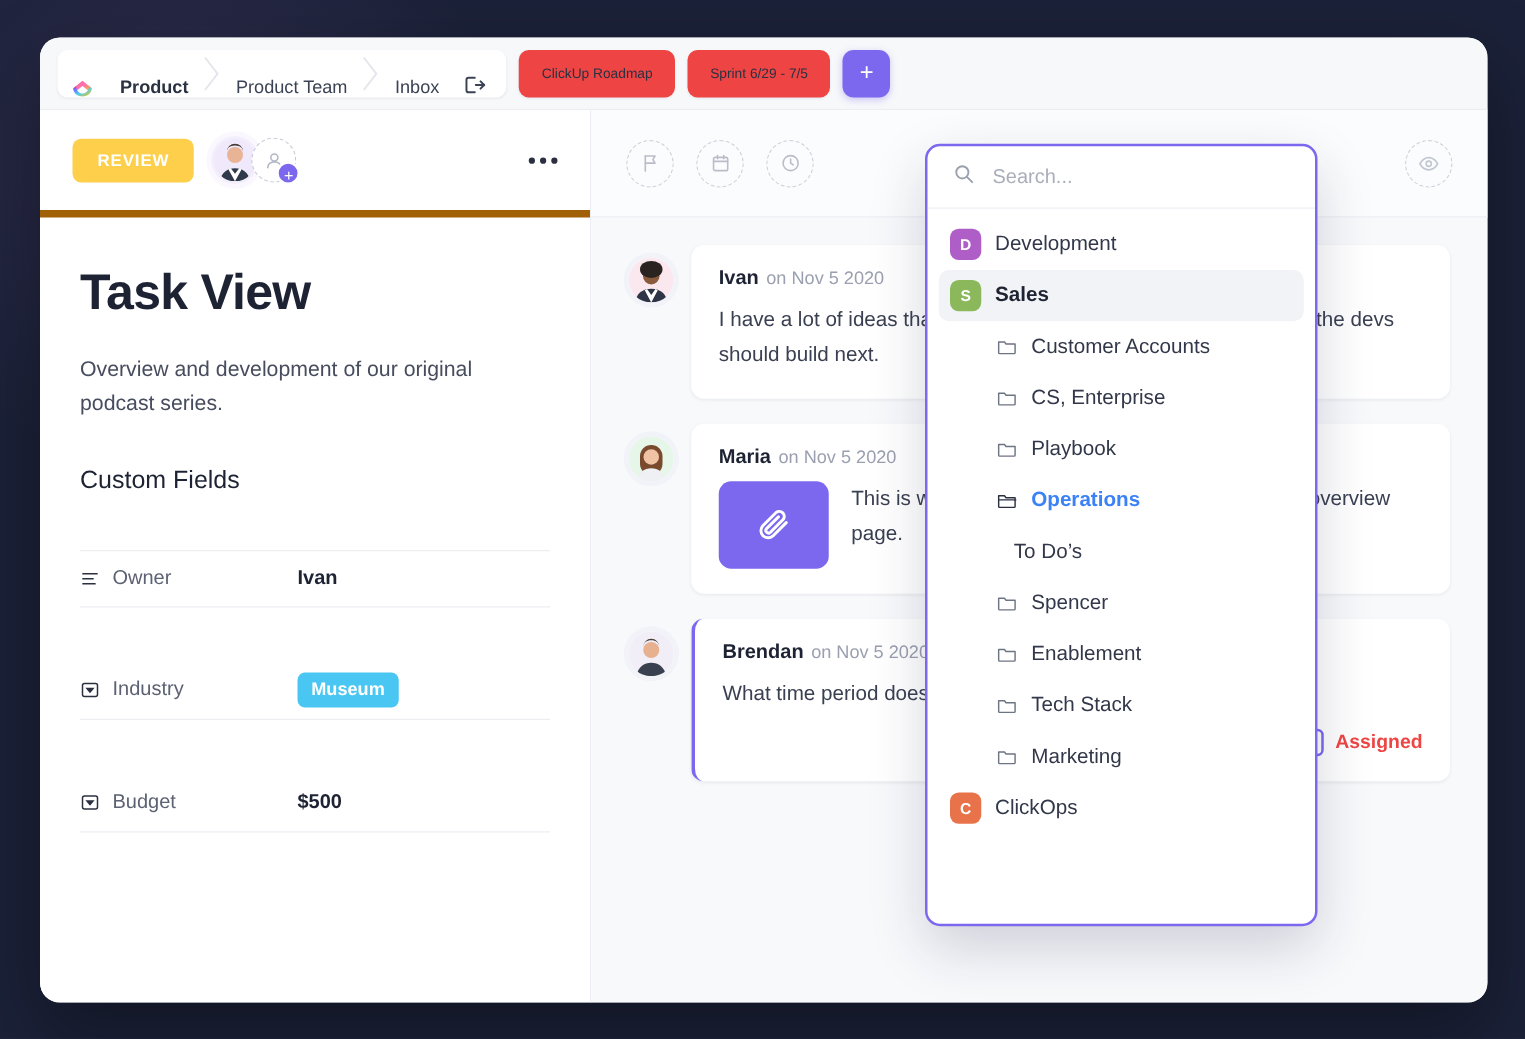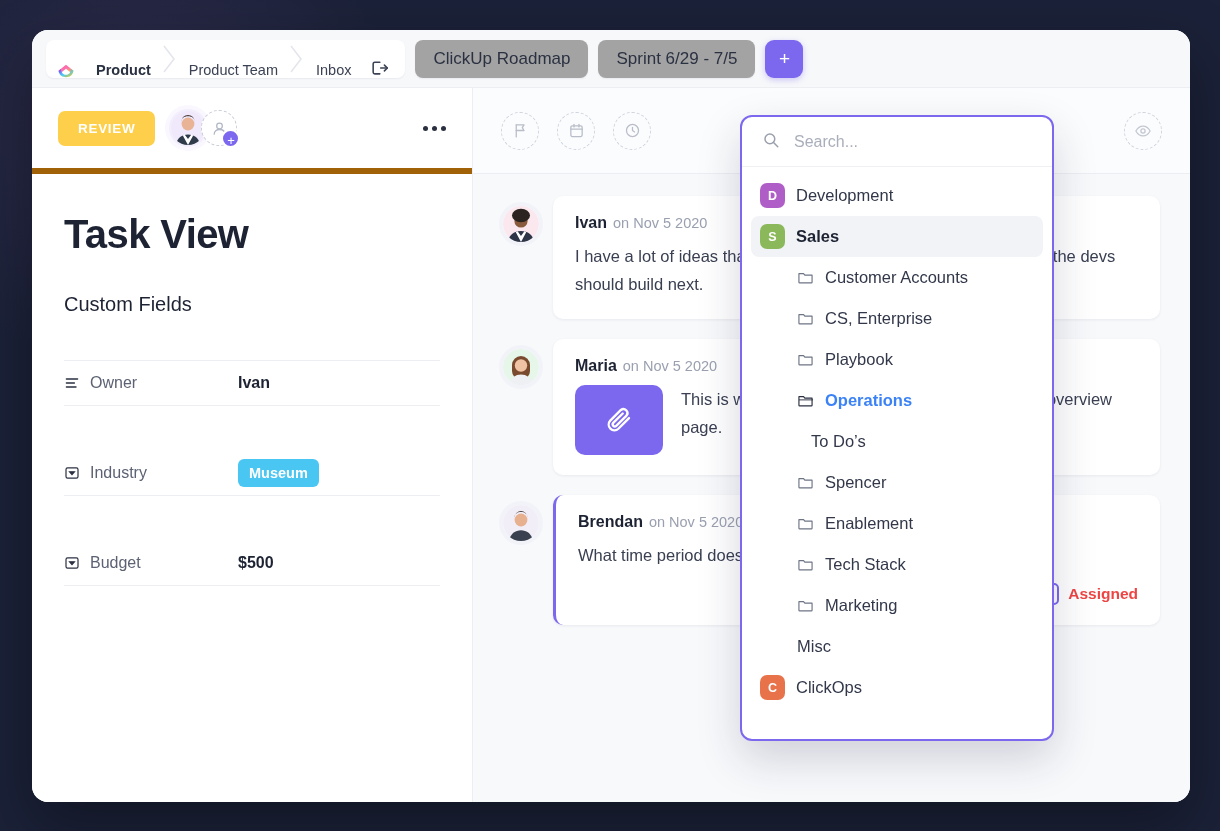--- a/index.html
+++ b/index.html
@@ -55,23 +55,23 @@
     font-size: 14.5px; color: #2a3141; font-weight: 600;
     padding: 0 12px; white-space: nowrap;
   }
   .crumb.soft { color: #3b4253; font-weight: 500; }
   .sep {
     width: 14px; height: 38px; flex: 0 0 auto; position: relative;
   }
   .sep svg { position: absolute; inset: 0; }
   .exp-icon { padding: 0 10px 0 6px; display: flex; align-items: center; }
   .chip {
-    background: #a3a3a3; border-radius: 8px; height: 38px;
+    background: #ef4444; border-radius: 8px; height: 38px;
     display: flex; align-items: center; padding: 0 18px;
-    font-size: 17px; color: #2a3141; font-weight: 500;
+    font-size: 11px; color: #2a3141; font-weight: 500;
     box-shadow: 0 1px 2px rgba(20,25,60,.06);
     white-space: nowrap;
   }
   .plusbtn {
     width: 38px; height: 38px; border-radius: 9px;
     background: #7b68ee; color: #fff; border: 0;
     display: flex; align-items: center; justify-content: center;
     font-size: 19px; font-weight: 400; cursor: pointer;
     box-shadow: 0 2px 6px rgba(123,104,238,.35);
   }
@@ -309,20 +309,21 @@
           </div>
           <div class="dots">
               <i></i>
               <i></i>
               <i></i>
             </div>
         </div>
 
         <div class="lcontent">
           <div class="ltitle">Task View</div>
+          <div class="ldesc">Overview and development of our original podcast series.</div>
           <div class="cfhead">Custom Fields</div>
 
           <div class="cftable">
             <div class="cfrow">
               <span class="cficon">
                 <svg width="16" height="16" viewBox="0 0 20 20" stroke="#2b3040" stroke-width="1.7" stroke-linecap="round">
                   <path d="M3 5 h14"></path>
                     <path d="M3 10 h10"></path>
                     <path d="M3 15 h12"></path>
                 </svg>
@@ -547,23 +548,20 @@
 
         <div class="ddrow indent">
           <span class="folder">
             <svg width="17" height="17" viewBox="0 0 22 22" fill="none" stroke="#6d7484" stroke-width="1.5" stroke-linejoin="round">
               <path d="M2.5 6 h6 l1.6 2 h9.4 v9 a1 1 0 0 1-1 1 H3.5 a1 1 0 0 1-1-1z"></path>
             </svg>
           </span>
           <span>Marketing</span>
         </div>
 
-        <div class="ddrow indent">
-          <span>Misc</span>
-        </div>
 
         <div class="ddrow space">
           <span class="sq" style="background:#e8734a">C</span>
           <span>ClickOps</span>
         </div>
 
       </div>
     </div>
 
   </div>

